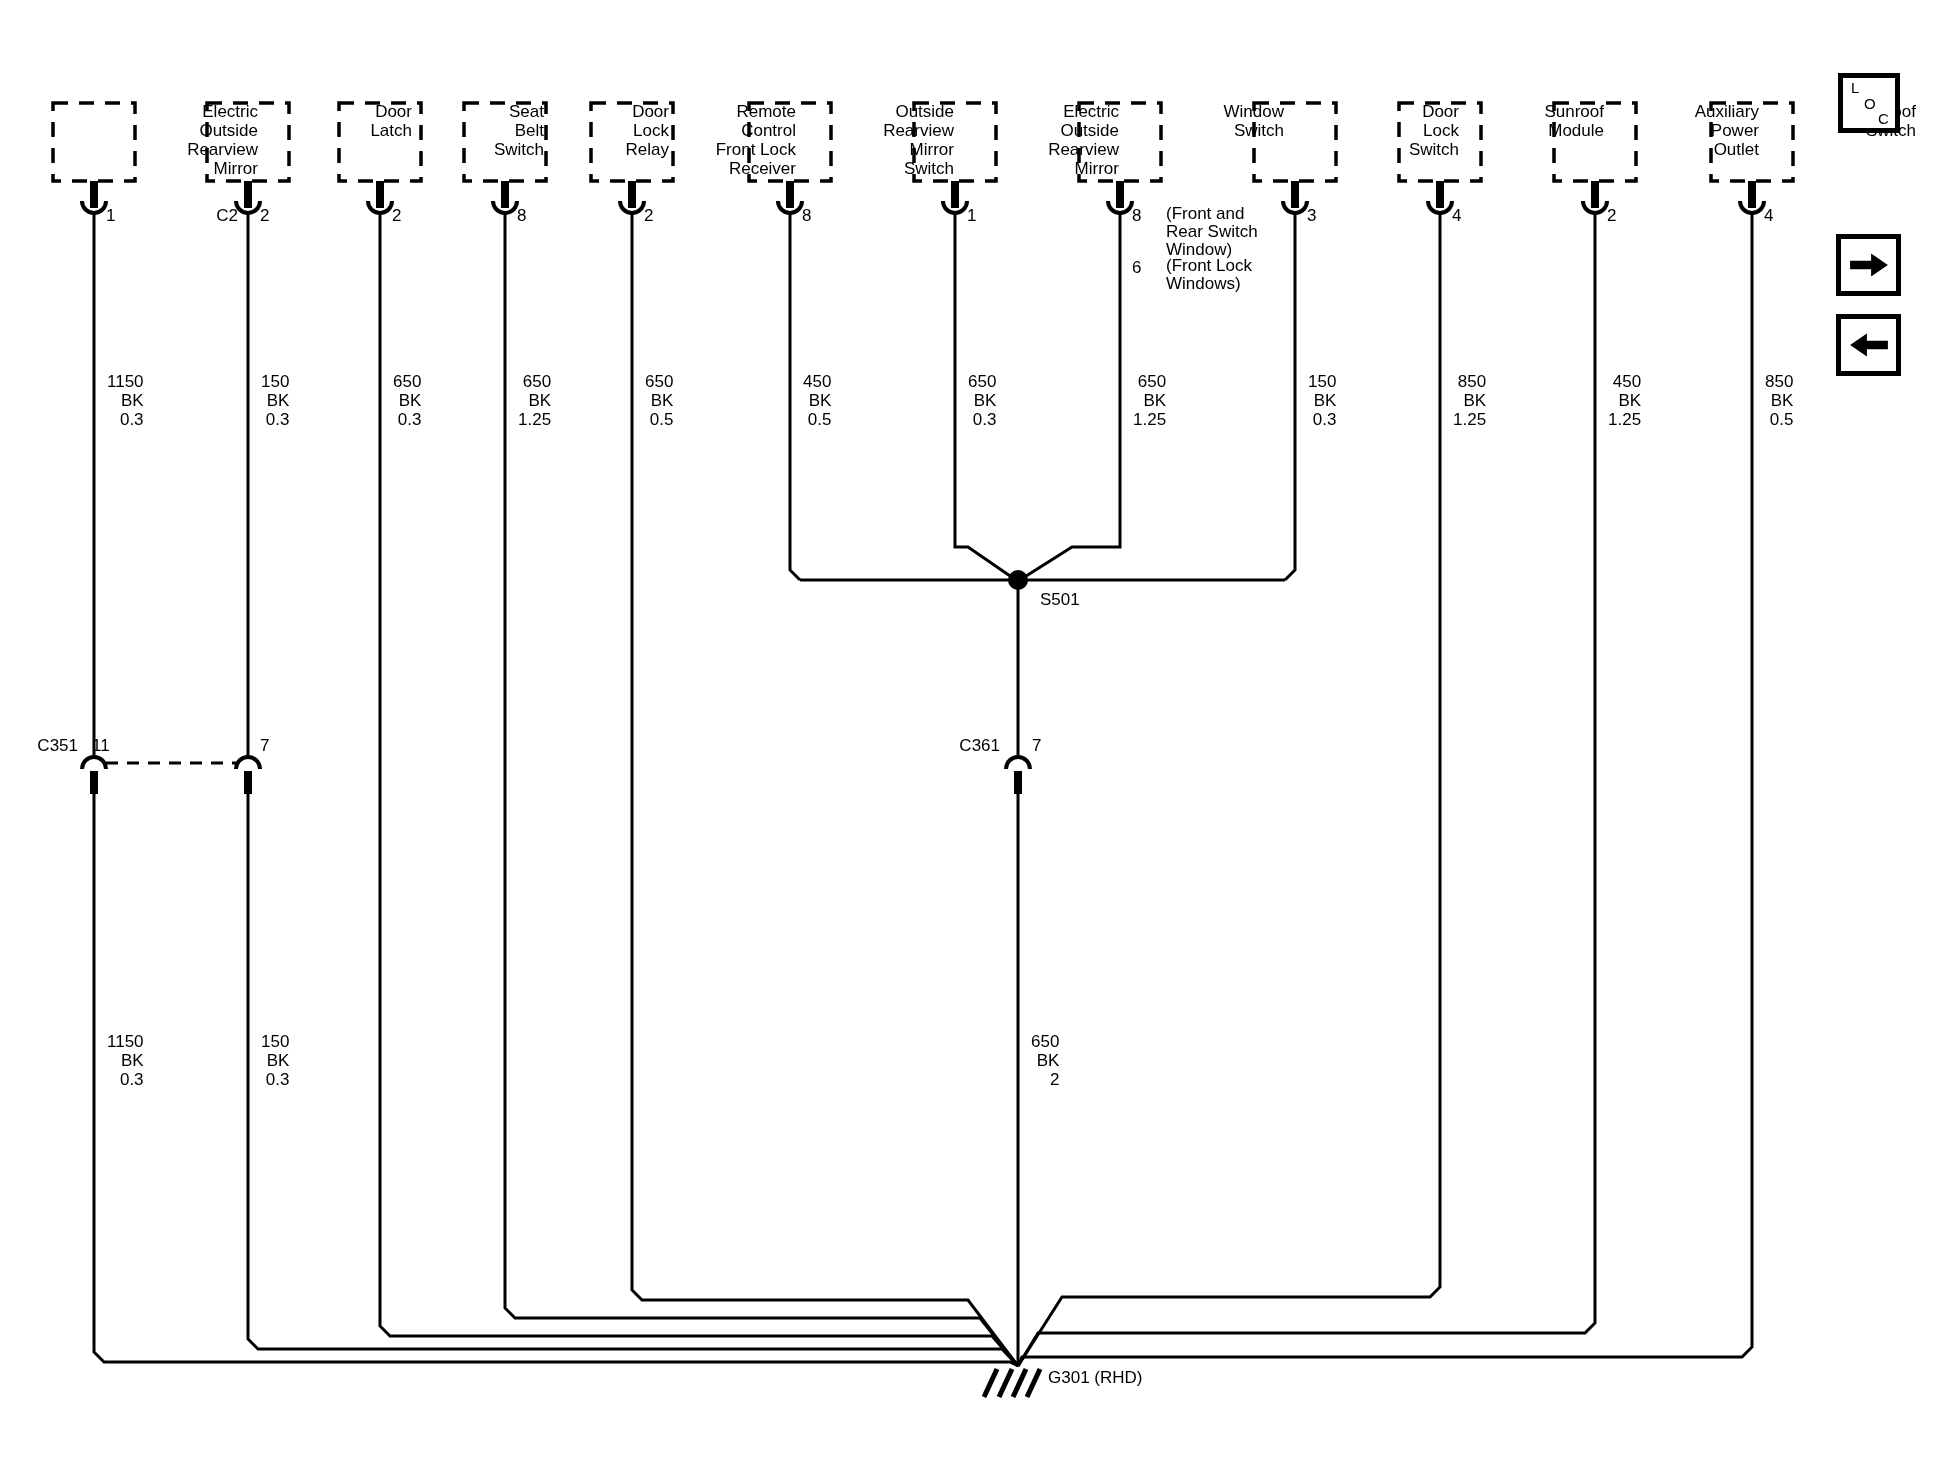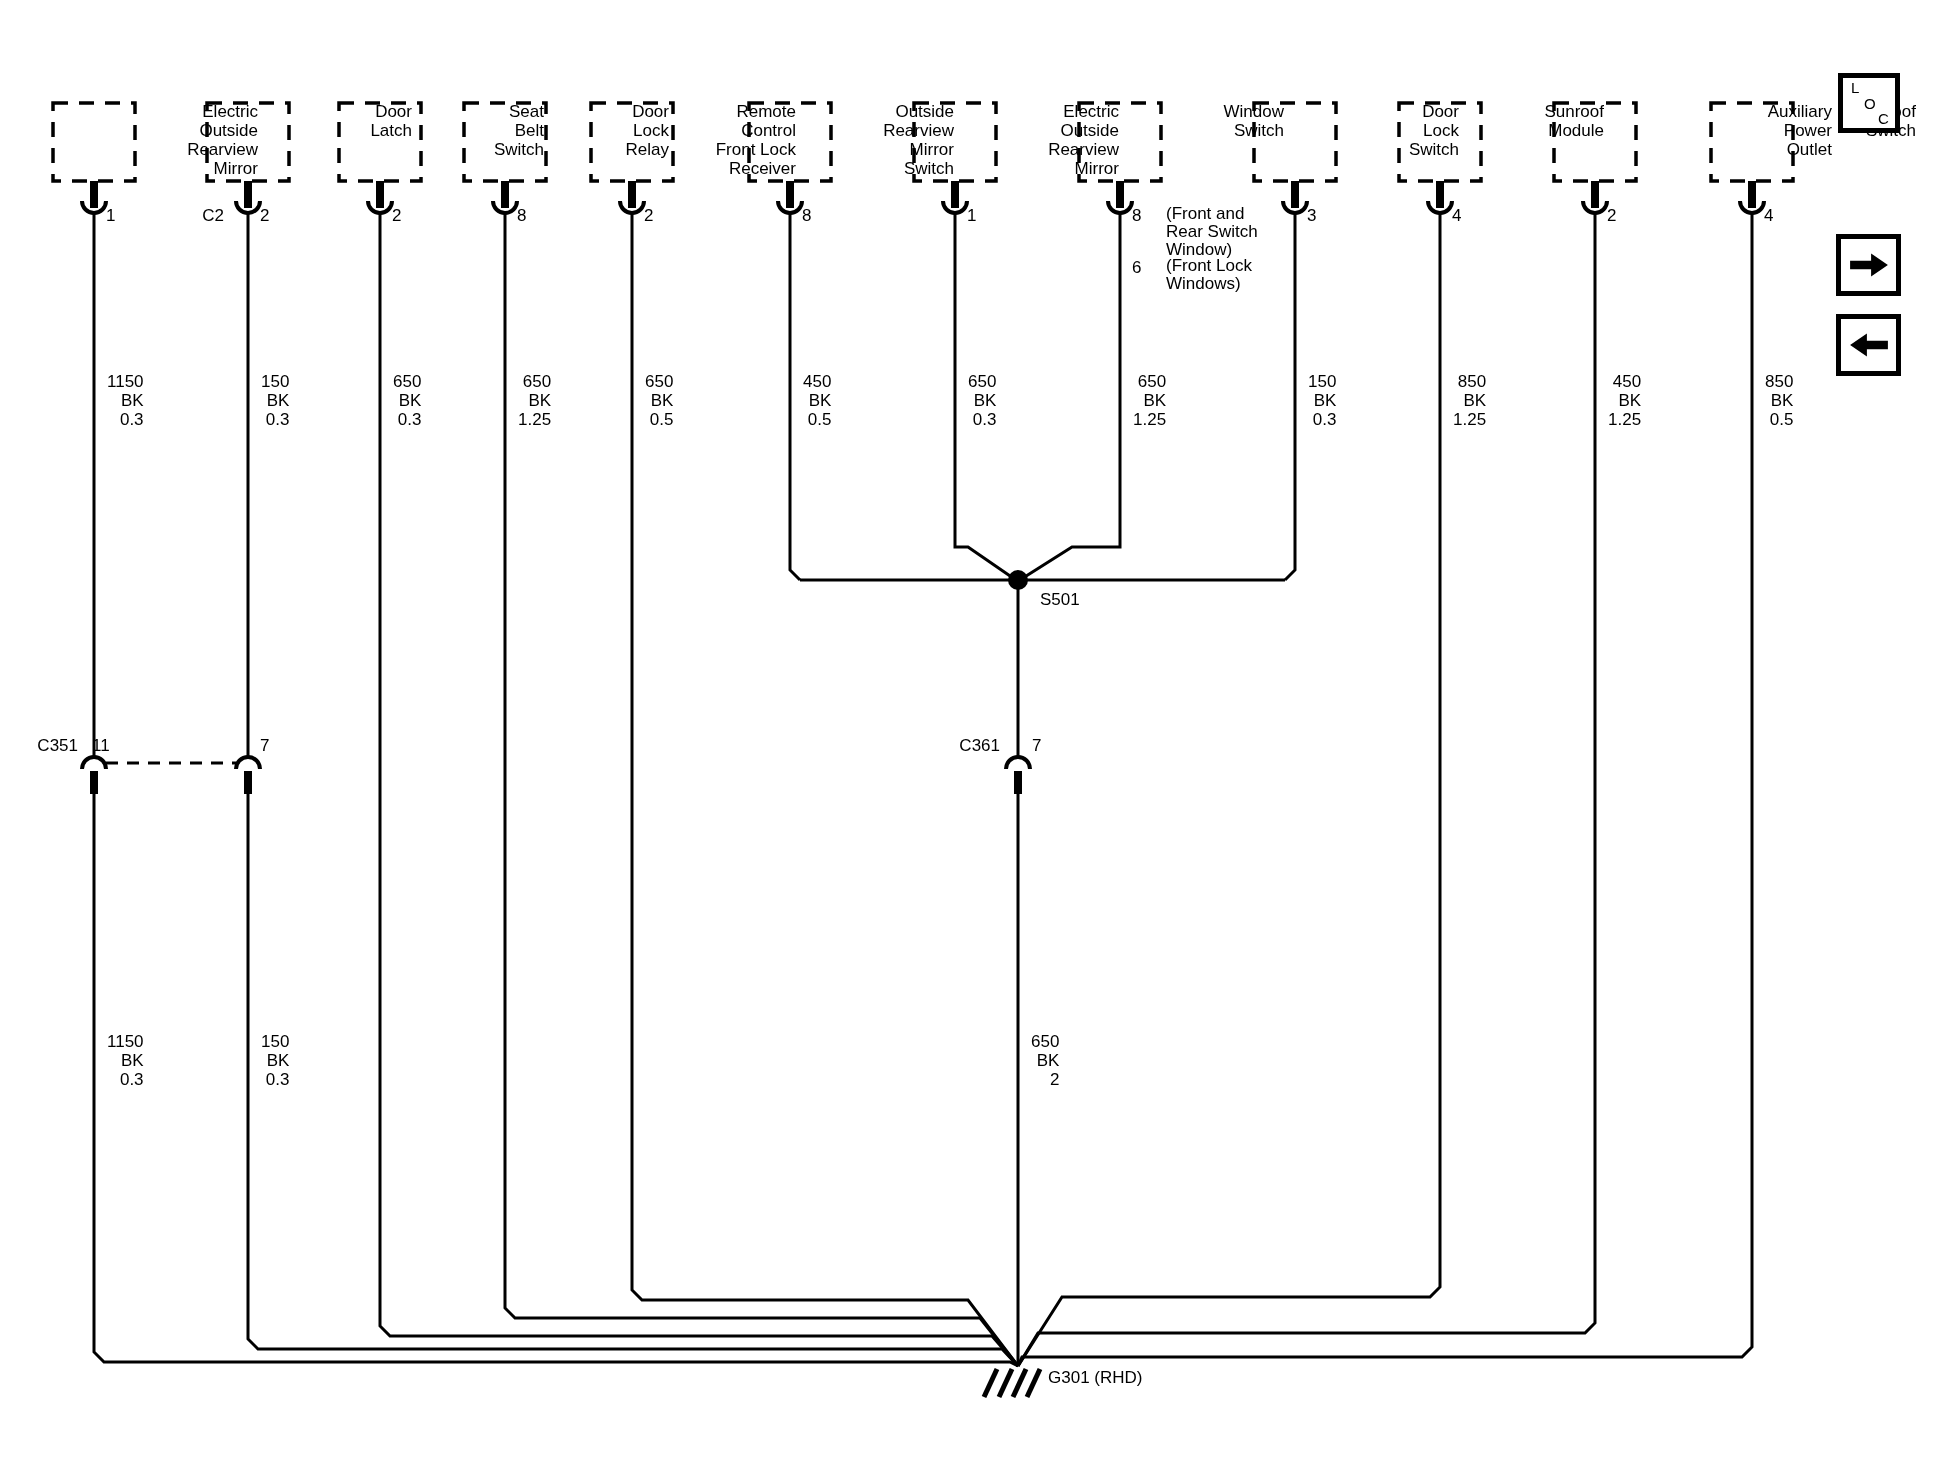--- a/index.html
+++ b/index.html
@@ -152,28 +152,28 @@
 Outside
 Rearview
 Mirror</div>
   <div class="lbl name" style="left:1166px">Window
 Switch</div>
   <div class="lbl name" style="left:1341px">Door
 Lock
 Switch</div>
   <div class="lbl name" style="left:1486px">Sunroof
 Module</div>
-  <div class="lbl name" style="left:1714px">Auxiliary
+  <div class="lbl name" style="left:1641px">Auxiliary
 Power
 Outlet</div>
   <div class="lbl name" style="left:1798px">Sunroof
 Switch</div>
 
   <div class="lbl pin" style="left:106px">1</div>
-  <div class="lbl pin ralign" style="left:148px;width:76px">C2</div>
+  <div class="lbl pin ralign" style="left:162px;width:76px">C2</div>
   <div class="lbl pin" style="left:260px">2</div>
   <div class="lbl pin" style="left:392px">2</div>
   <div class="lbl pin" style="left:517px">8</div>
   <div class="lbl pin" style="left:644px">2</div>
   <div class="lbl pin" style="left:802px">8</div>
   <div class="lbl pin" style="left:967px">1</div>
   <div class="lbl pin" style="left:1132px">8</div>
   <div class="lbl note" style="left:1166px;top:205px">(Front and
 Rear Switch
 Window)</div>

